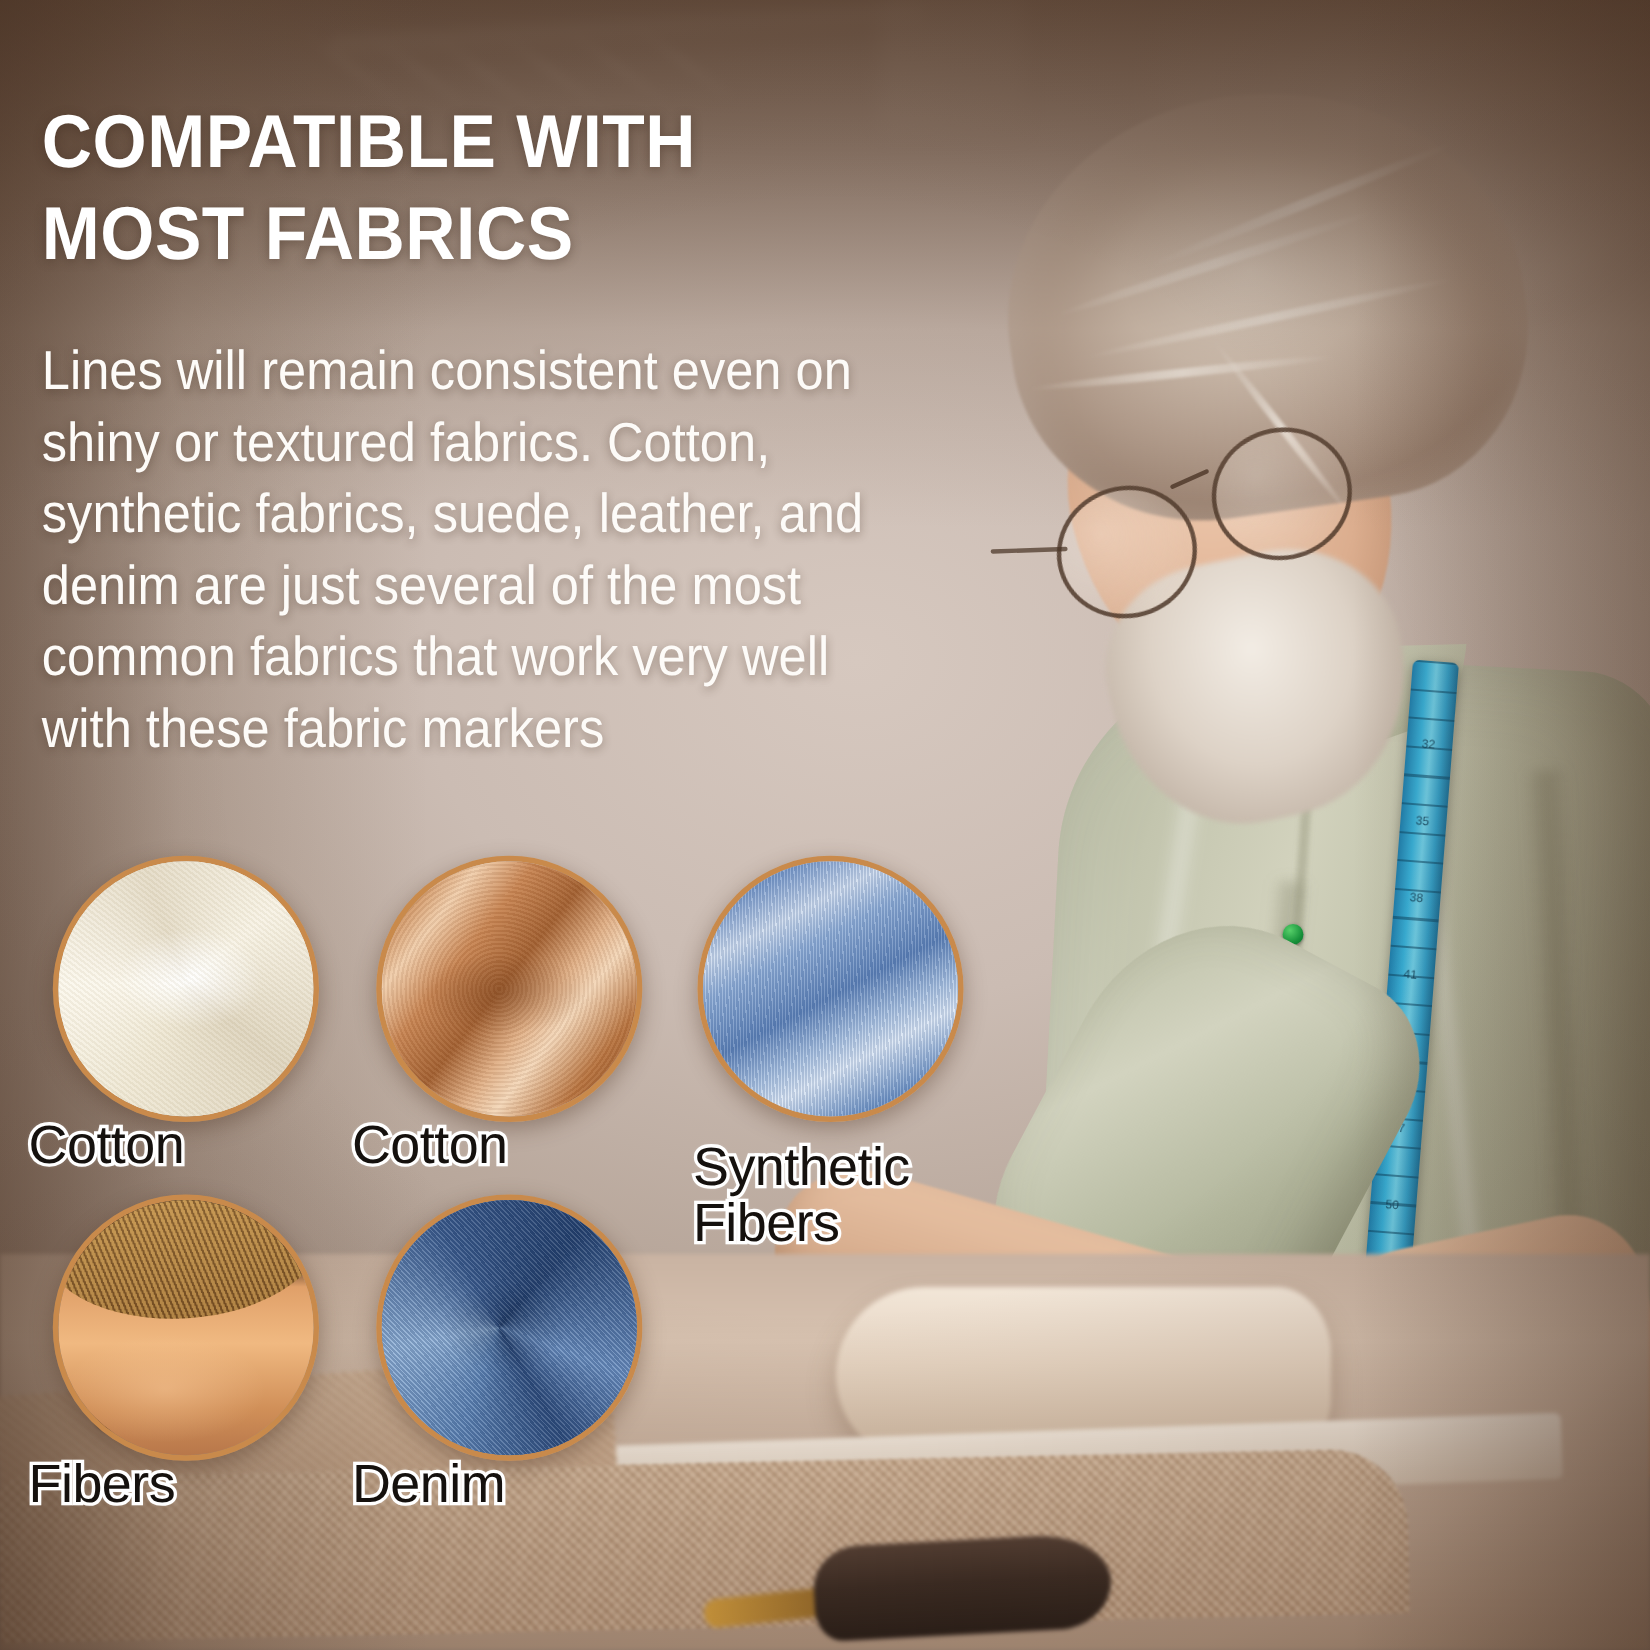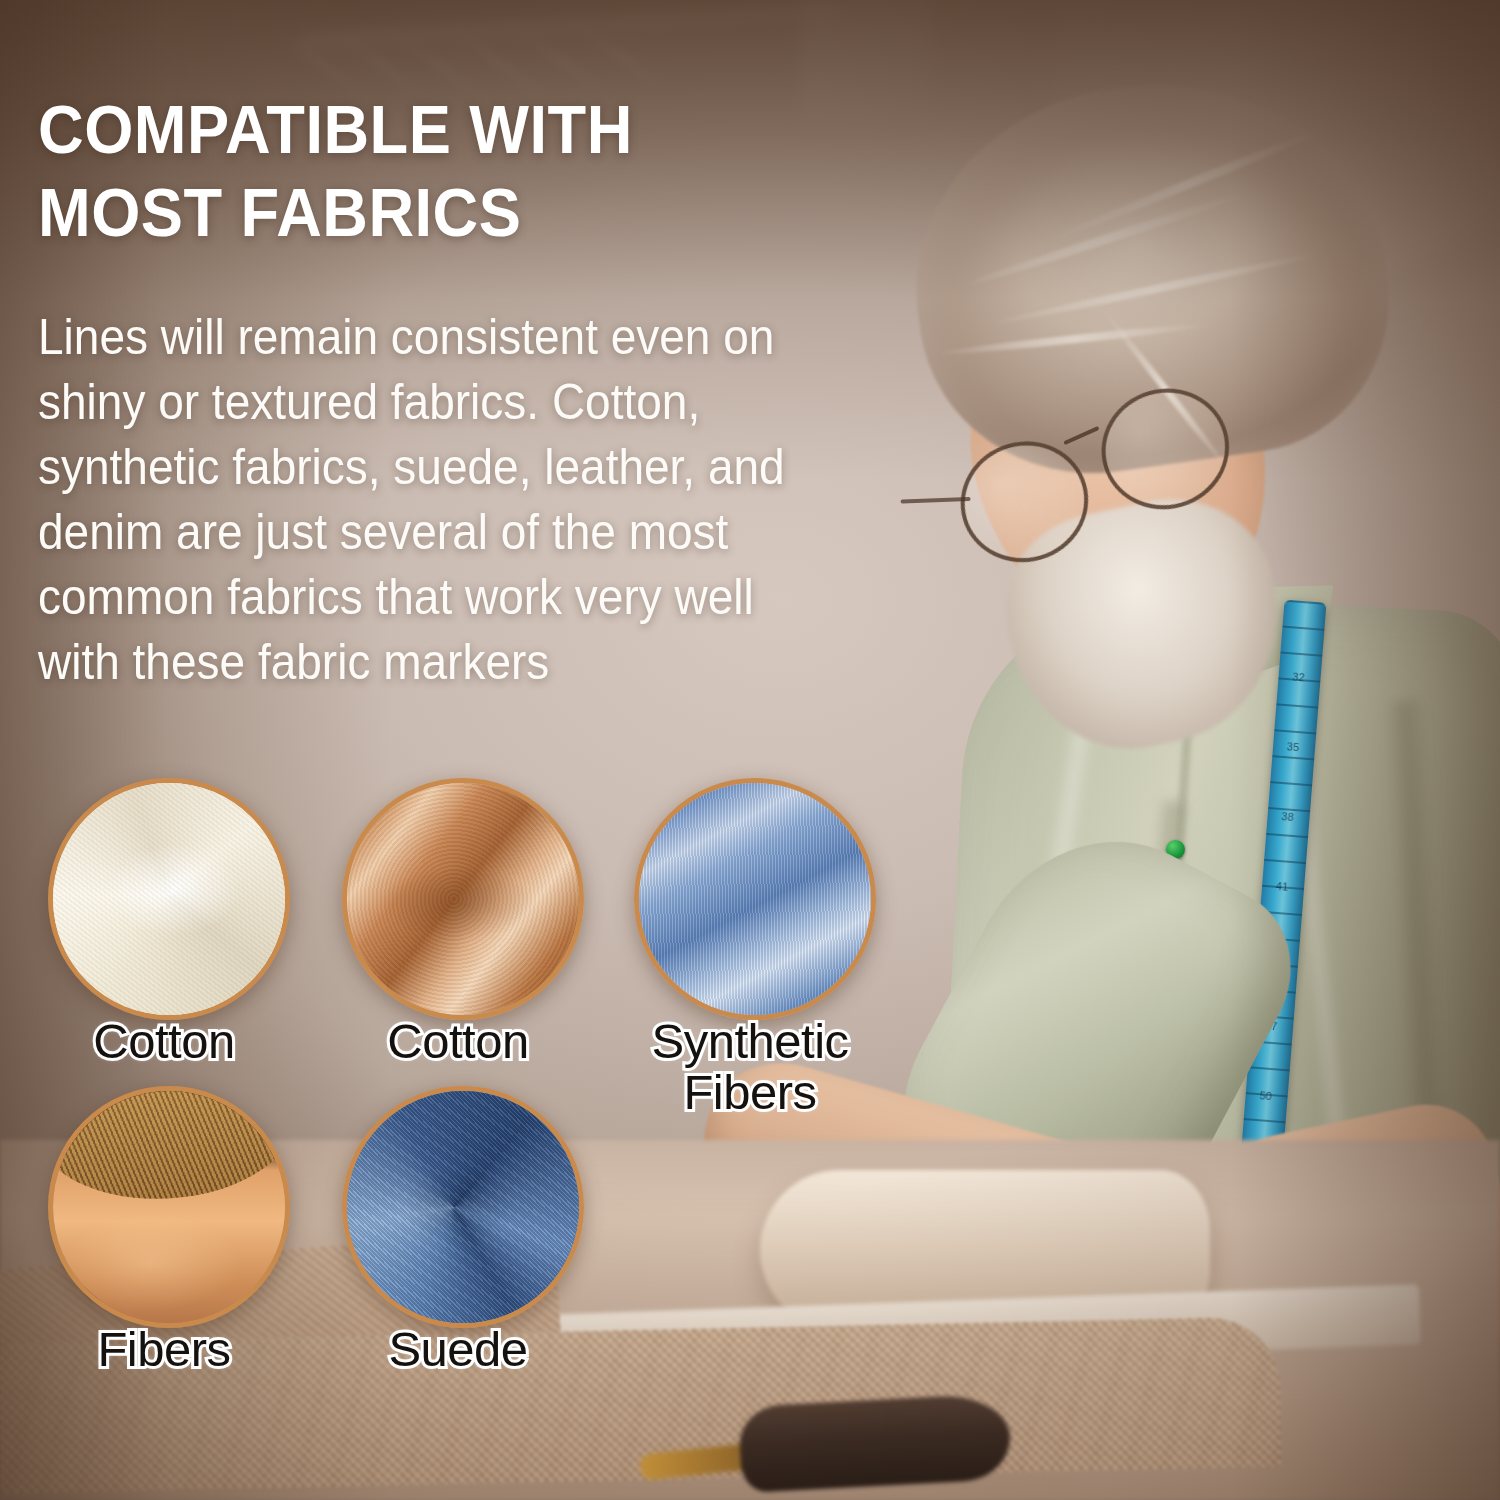--- a/index.html
+++ b/index.html
@@ -335,21 +335,21 @@
     width: 232px; height: 232px;
     border-radius: 50%;
     border: 5px solid #c98a4b;
     box-shadow: 0 6px 20px rgba(70,46,30,.38);
     overflow: hidden;
   }
   .swatch-fill { position: absolute; inset: 0; }
   .swatch-label {
     position: absolute;
     top: 238px; left: -22px; width: 276px;
-    text-align: center;
+    text-align: left;
     font-family: "Liberation Sans", sans-serif;
     font-weight: 400;
     font-size: 49px;
     line-height: 1.04;
     color: #15110e;
     letter-spacing: -.5px;
     -webkit-text-stroke: 6px #ffffff;
     paint-order: stroke fill;
     text-shadow: 0 0 5px rgba(255,255,255,.95);
   }
@@ -529,30 +529,30 @@
     <div class="swatch-circle">
       <div class="swatch-fill fab-leather"></div>
     </div>
     <div class="swatch-label">Cotton</div>
   </div>
 
   <div class="swatch" style="left:634px; top:778px;">
     <div class="swatch-circle">
       <div class="swatch-fill fab-synthetic"></div>
     </div>
-    <div class="swatch-label" style="width:240px; left:-4px;">Synthetic Fibers</div>
+    <div class="swatch-label" style="width:240px; left:-4px;margin-top:20px;">Synthetic Fibers</div>
   </div>
 
   <div class="swatch" style="left:48px; top:1086px;">
     <div class="swatch-circle">
       <div class="swatch-fill fab-suede"></div>
     </div>
     <div class="swatch-label">Fibers</div>
   </div>
 
   <div class="swatch" style="left:342px; top:1086px;">
     <div class="swatch-circle">
       <div class="swatch-fill fab-denim"></div>
     </div>
-    <div class="swatch-label">Suede</div>
+    <div class="swatch-label">Denim</div>
   </div>
 
 </div>
 
 </body></html>

